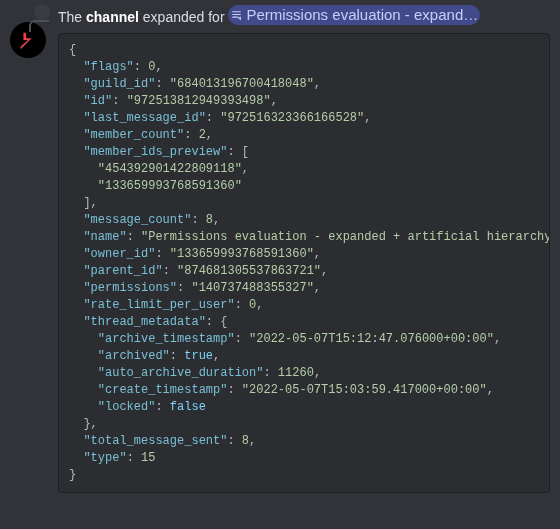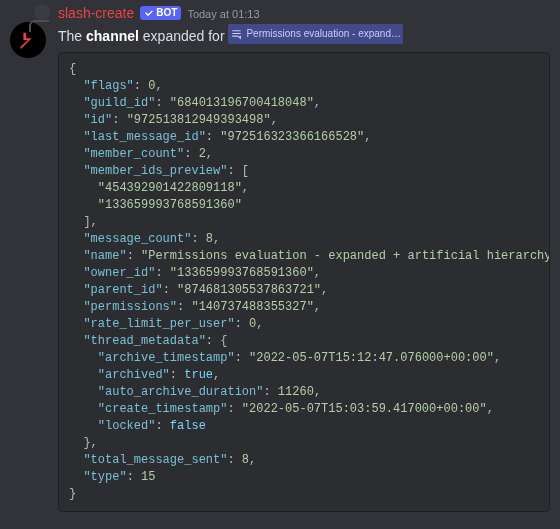--- a/index.html
+++ b/index.html
@@ -14,21 +14,21 @@
   .interaction .uname{color:#949ba4}
   .interaction .used{color:#949ba4}
   .interaction .cmd{color:#4fa7ff}
   .header{display:flex;align-items:baseline;gap:6px;line-height:18px}
   .botname{color:#ed4245;font-weight:500;font-size:14px}
   .bot-tag{background:#5865f2;color:#fff;font-size:10px;font-weight:600;padding:0 4px;border-radius:3px;line-height:14px;display:inline-flex;align-items:center;gap:2px}
   .bot-tag svg{width:10px;height:10px}
   .ts{color:#949ba4;font-size:11px}
   .body{font-size:14px;color:#dbdee1;line-height:20px;margin-top:1px}
   .body b{font-weight:700;color:#fff}
-  .mention{background:rgba(88,101,242,.45);color:#c9cdfb;border-radius:2px;padding:0 2px;display:inline-flex;align-items:center;gap:3px;font-size:10px}
+  .mention{background:rgba(88,101,242,.45);color:#c9cdfb;border-radius:10px;padding:0 2px;display:inline-flex;align-items:center;gap:3px;font-size:15px}
   .mention svg{width:13px;height:13px}
   .codeblock{margin:6px 0 4px 0;background:#2b2d31;border:1px solid #1e1f22;border-radius:4px;padding:8px 10px;font-family:Menlo,Consolas,"Courier New",monospace;font-size:12px;line-height:17px;white-space:pre;color:#b5bac1;overflow:hidden;max-width:498px}
   .codeblock .k{color:#79c0d6}
   .codeblock .s{color:#b5cea8}
   .codeblock .n{color:#b5cea8}
   .codeblock .b{color:#7dd3fc}
 </style>
 </head>
 <body>
 
@@ -41,30 +41,20 @@
     <div class="bot-av">
       <svg viewBox="0 0 24 24">
           <path d="M7 4 L10 4 L10 10 L16 10 L4 22 L4 19 L12 12 L7 12 Z" fill="#ed4245"></path>
         </svg>
     </div>
   </div>
 
   <div class="content">
 
 
-    <div class="header">
-      <span class="botname">slash-create</span>
-      <span class="bot-tag">
-        <svg viewBox="0 0 16 16">
-            <path d="M3 8 L6.5 11.5 L13 5" stroke="#fff" stroke-width="2.2" fill="none" stroke-linecap="round"></path>
-          </svg>
-        <span>BOT</span>
-      </span>
-      <span class="ts">Today at 01:13</span>
-    </div>
 
     <div class="body">
       <span>The </span><b>channel</b><span> expanded for </span><span class="mention">
           <svg viewBox="0 0 24 24">
             <path d="M5 5h14M5 10h14M5 15h8M15 15l4 4v-4" stroke="#c9cdfb" stroke-width="2" fill="none" stroke-linecap="round"></path>
           </svg>
           <span>Permissions evaluation - expand…</span>
         </span>
     </div>
 

